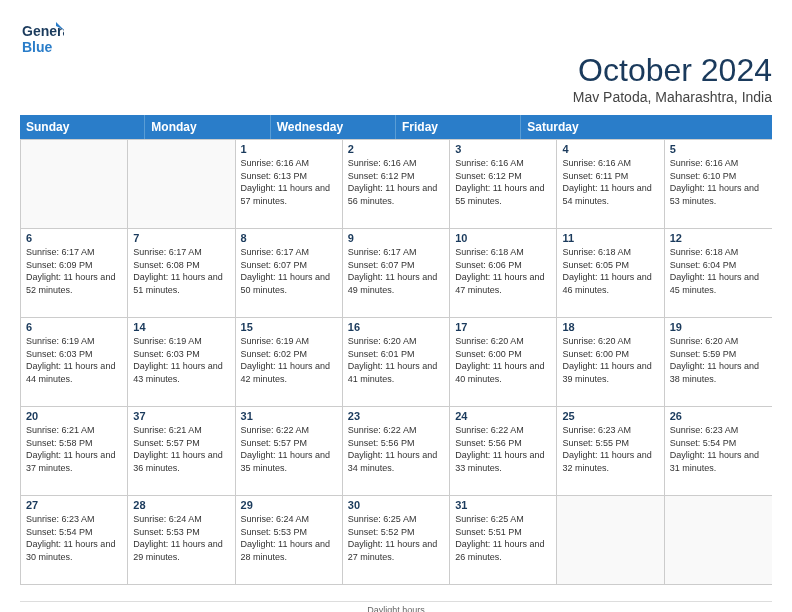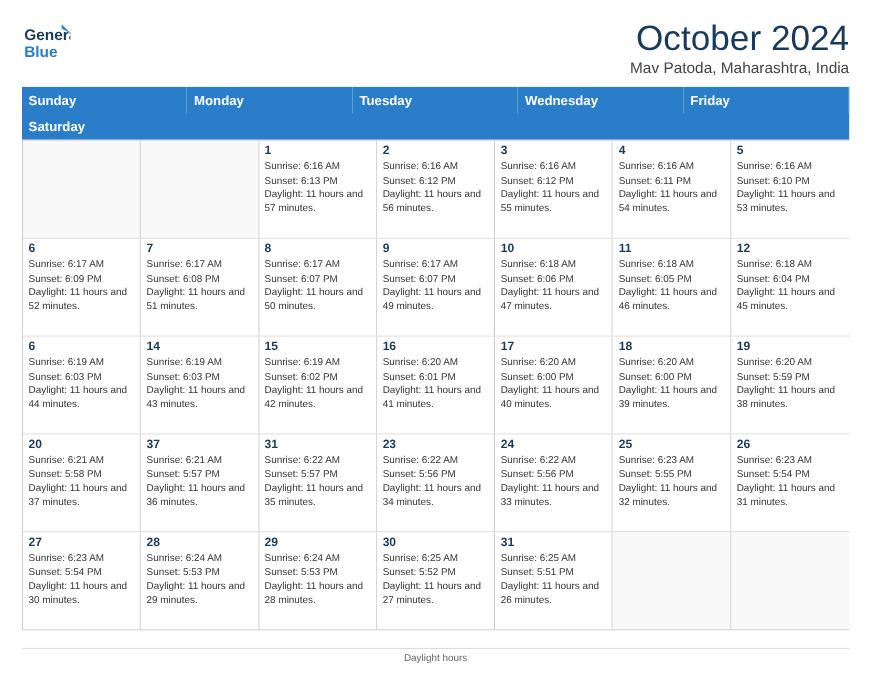--- a/index.html
+++ b/index.html
@@ -29,33 +29,34 @@
       align-items: center;
       gap: 4px;
     }
     .title-section {
       text-align: right;
     }
     .month-title {
       font-size: 32px;
       color: #1a3a5c;
       font-weight: 300;
+      margin-top: 36px;
     }
     .location {
       font-size: 14px;
       color: #444;
     }
     .calendar {
       flex: 1;
       display: flex;
       flex-direction: column;
     }
     .cal-header {
       display: grid;
-      grid-template-columns: repeat(5, 1fr);
+      grid-template-columns: repeat(6, 1fr);
       background: #2a7dc9;
       color: white;
       font-size: 12px;
       font-weight: bold;
     }
     .cal-header-cell {
       padding: 5px 6px;
       text-align: left;
       border-right: 1px solid #5a9dd5;
     }
@@ -126,21 +127,20 @@
     <div class="title-section">
       <div class="month-title">October 2024</div>
       <div class="location">Mav Patoda, Maharashtra, India</div>
     </div>
   </div>
 
   <div class="calendar">
     <div class="cal-header">
     <div class="cal-header-cell">Sunday</div>
         <div class="cal-header-cell">Monday</div>
-        <div class="cal-header-cell">Tuesday</div>
         <div class="cal-header-cell">Wednesday</div>
         <div class="cal-header-cell">Friday</div>
         <div class="cal-header-cell">Saturday</div>
       </div>
     <div class="cal-body">
     <div class="cal-week">
           <div class="cal-cell empty"></div>
           <div class="cal-cell empty"></div>
           <div class="cal-cell">
             <span class="day-num">1</span>

